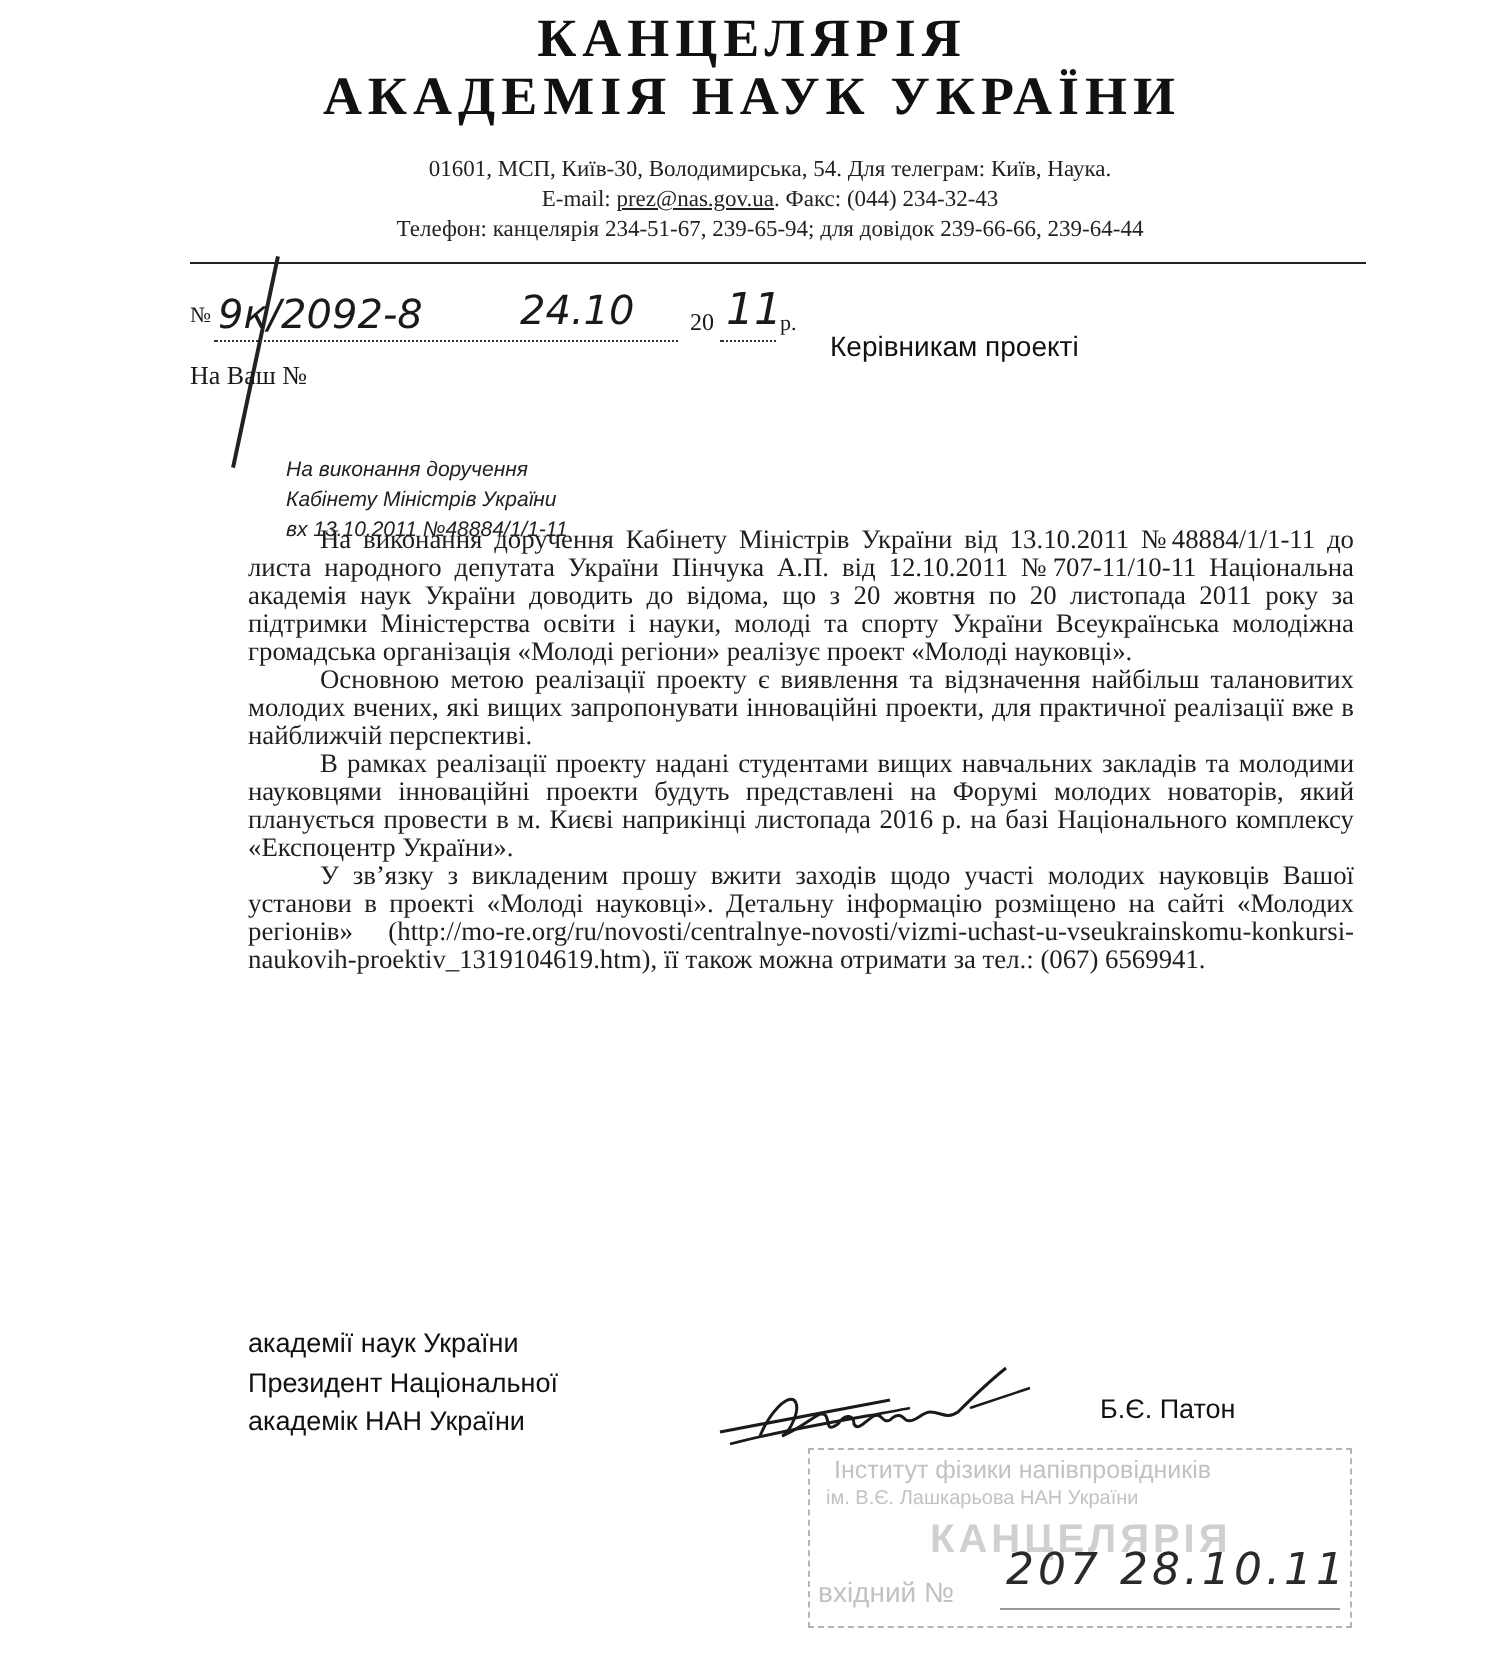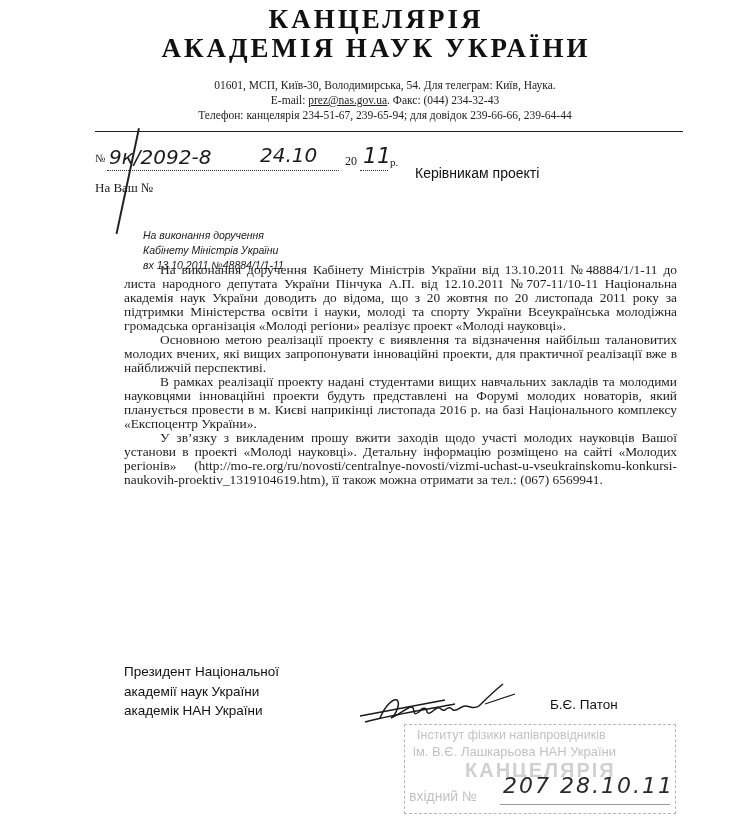--- a/index.html
+++ b/index.html
@@ -32,21 +32,21 @@
 
   .body { position: absolute; left: 124px; top: 263px; width: 553px; font-family: "Liberation Serif", serif; font-size: 13.4px; line-height: 14px; color: #1e1e1e; text-align: justify; }
   .body p { margin: 0; text-indent: 36px; }
 
   .sigblock { position: absolute; left: 124px; top: 662px; font-family: "Liberation Sans", sans-serif; font-size: 13.5px; line-height: 19.5px; color: #111; }
   .signame { position: absolute; left: 550px; top: 697px; font-family: "Liberation Sans", sans-serif; font-size: 13.5px; color: #111; }
   .signature { position: absolute; left: 355px; top: 678px; width: 190px; height: 50px; }
 
   .stamp { position: absolute; left: 404px; top: 724px; width: 270px; height: 88px; border: 1.5px dashed #b5b5b5; font-family: "Liberation Sans", sans-serif; color: #c2c2c2; }
   .stamp .s1 { position: absolute; left: 12px; top: 3px; font-size: 12.5px; white-space: nowrap; }
-  .stamp .s2 { position: absolute; left: 8px; top: 19px; font-size: 13px; white-space: nowrap; }
+  .stamp .s2 { position: absolute; left: 8px; top: 19px; font-size: 10px; white-space: nowrap; }
   .stamp .s3 { position: absolute; left: 60px; top: 34px; font-size: 20px; letter-spacing: 2px; font-weight: bold; color: #d0d0d0; }
   .stamp .s4 { position: absolute; left: 4px; top: 63px; font-size: 14px; }
   .stamp .num { position: absolute; left: 98px; top: 48px; font-family: "DejaVu Sans", sans-serif; font-style: italic; font-size: 22px; color: #2a2a2a; letter-spacing: 2px; white-space: nowrap; }
   .stamp .numline { position: absolute; left: 95px; top: 79px; width: 170px; border-bottom: 1px solid #999; }
 </style>
 </head>
 <body>
 
 <div>
   <div class="title t1">КАНЦЕЛЯРІЯ</div>
@@ -83,22 +83,22 @@
 </div>
 
 <div class="body">
   <p>На виконання доручення Кабінету Міністрів України від 13.10.2011 №48884/1/1-11 до листа народного депутата України Пінчука А.П. від 12.10.2011 №707-11/10-11 Національна академія наук України доводить до відома, що з 20 жовтня по 20 листопада 2011 року за підтримки Міністерства освіти і науки, молоді та спорту України Всеукраїнська молодіжна громадська організація «Молоді регіони» реалізує проект «Молоді науковці».</p>
   <p>Основною метою реалізації проекту є виявлення та відзначення найбільш талановитих молодих вчених, які вищих запропонувати інноваційні проекти, для практичної реалізації вже в найближчій перспективі.</p>
   <p>В рамках реалізації проекту надані студентами вищих навчальних закладів та молодими науковцями інноваційні проекти будуть представлені на Форумі молодих новаторів, який планується провести в м. Києві наприкінці листопада 2016 р. на базі Національного комплексу «Експоцентр України».</p>
   <p>У зв’язку з викладеним прошу вжити заходів щодо участі молодих науковців Вашої установи в проекті «Молоді науковці». Детальну інформацію розміщено на сайті «Молодих регіонів» (http://mo-re.org/ru/novosti/centralnye-novosti/vizmi-uchast-u-vseukrainskomu-konkursi-naukovih-proektiv_1319104619.htm), її також можна отримати за тел.: (067) 6569941.</p>
 </div>
 
 <div class="sigblock">
+  <div>академії наук України</div>
   <div>Президент Національної</div>
-  <div>академії наук України</div>
   <div>академік НАН України</div>
 </div>
 
 <svg class="signature" viewBox="0 0 190 50">
   <path d="M5 38 L90 22" stroke="#1a1a1a" stroke-width="1.6" fill="none"></path>
   <path d="M10 44 C40 36, 80 30, 100 26" stroke="#1a1a1a" stroke-width="1.4" fill="none"></path>
   <path d="M25 40 C30 28, 38 20, 42 22 C46 26, 40 38, 36 40 C50 34, 55 26, 58 30 C60 34, 58 38, 64 34 C68 28, 72 30, 72 34 C74 38, 78 32, 82 30 C86 28, 86 34, 90 32 C94 28, 96 30, 98 32 C102 34, 106 28, 110 28 C116 28, 118 32, 124 28 C130 22, 138 14, 148 6" stroke="#1a1a1a" stroke-width="1.5" fill="none"></path>
   <path d="M130 26 L160 16" stroke="#1a1a1a" stroke-width="1.3" fill="none"></path>
 </svg>
 <div class="signame">Б.Є. Патон</div>

